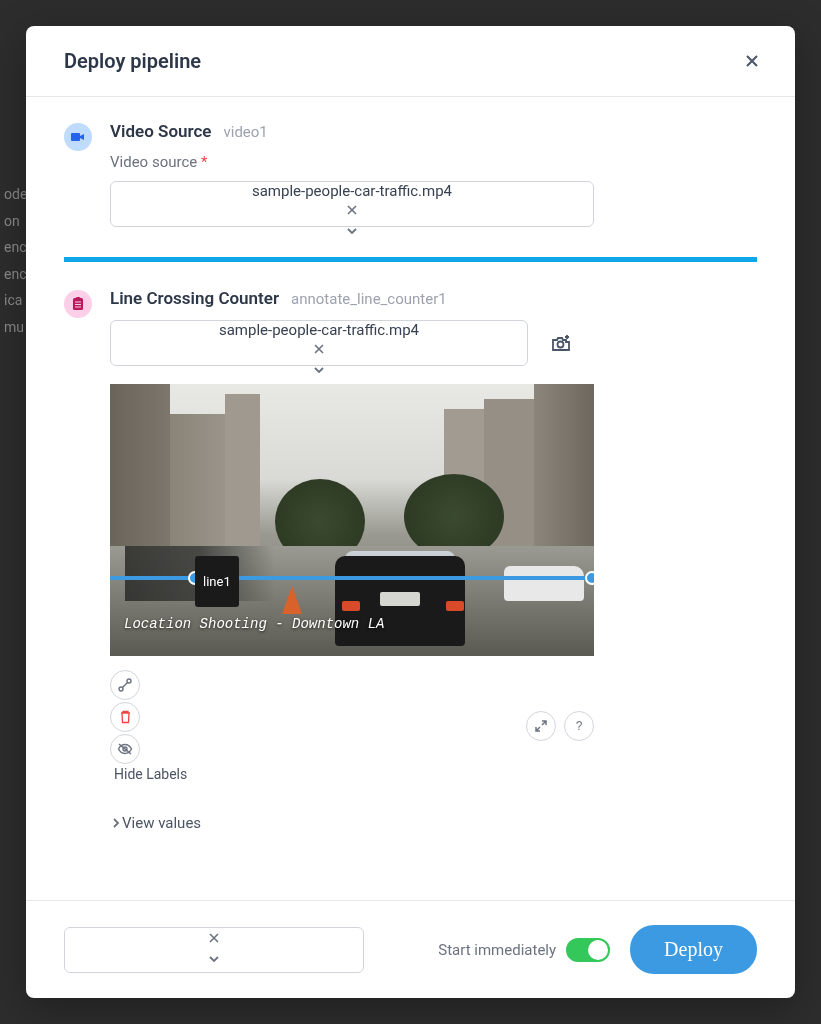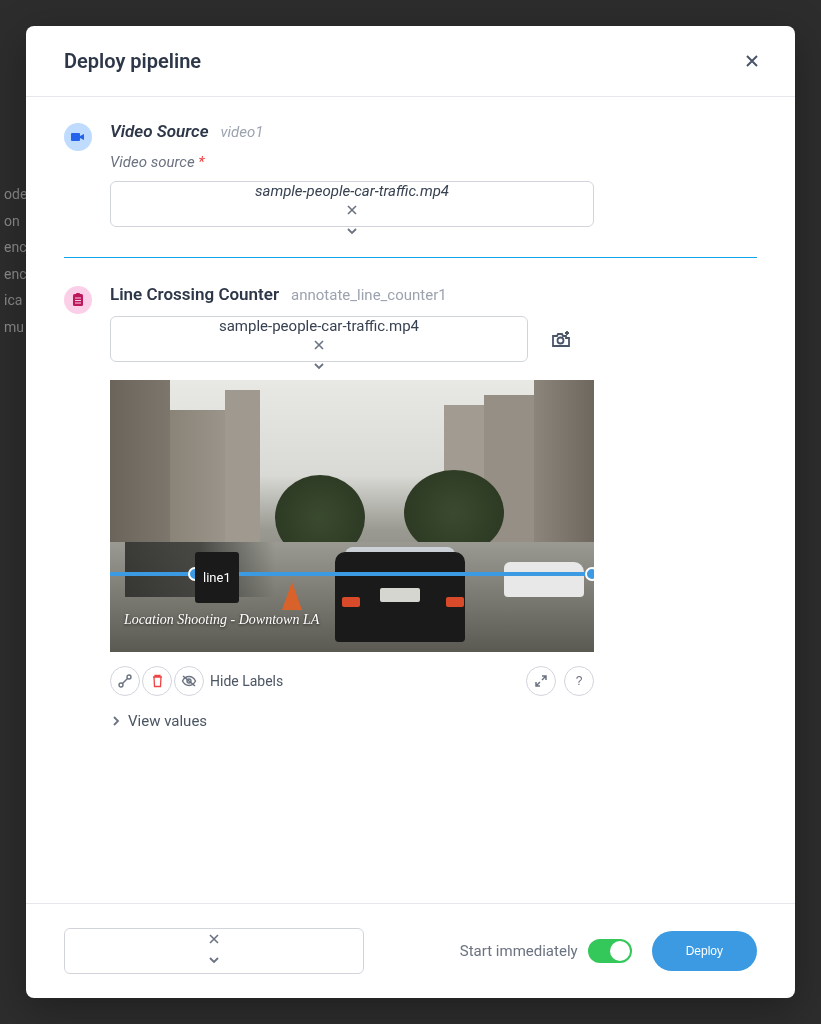--- a/index.html
+++ b/index.html
@@ -68,22 +68,21 @@
       overflow-y: auto;
       padding: 24px 38px 10px 38px;
     }
     .section {
       display: flex;
       gap: 18px;
       padding-bottom: 30px;
       margin-bottom: 26px;
     }
     .section:first-child {
-      border-bottom: 1px solid #0ea5e9;
-      font-style: italic;
+      border-bottom: 5px solid #0ea5e9;
     }
     .icon-circle {
       width: 28px;
       height: 28px;
       border-radius: 50%;
       display: flex;
       align-items: center;
       justify-content: center;
       flex-shrink: 0;
       margin-top: 2px;
@@ -294,34 +293,34 @@
       padding: 18px 8px;
       border-radius: 3px;
     }
     .watermark {
       position: absolute;
       left: 14px;
       bottom: 24px;
       color: #fff;
       font-size: 14px;
       font-style: italic;
-      font-family: Liberation Serif, serif;
+      font-family: Liberation Mono, monospace;
       text-shadow: 0 1px 3px rgba(0,0,0,0.7);
     }
     .toolbar-row {
       display: flex;
       align-items: center;
       justify-content: space-between;
       width: 484px;
       margin-top: 14px;
     }
     .toolbar-left {
       display: flex;
-      align-items: center;
       gap: 2px;
+      flex-direction: column;
     }
     .toolbar-right {
       display: flex;
       align-items: center;
       gap: 8px;
     }
     .tool-btn {
       width: 30px;
       height: 30px;
       border: 1px solid #d1d5db;
@@ -337,22 +336,21 @@
       color: #ef4444;
     }
     .hide-labels {
       font-size: 14px;
       color: #4b5563;
       margin-left: 4px;
     }
     .view-values-row {
       display: flex;
       align-items: center;
-      gap: 6px;
-      margin-top: 16px;
+      margin-top: 32px;
       cursor: pointer;
       text-align: right;
     }
     .view-values-text {
       font-size: 15px;
       color: #4b5563;
     }
     .modal-footer {
       display: flex;
       align-items: center;
@@ -389,23 +387,24 @@
       height: 20px;
       background: #fff;
       border-radius: 50%;
     }
     .deploy-btn {
       background: #3b9ae1;
       color: #fff;
       border: none;
       border-radius: 24px;
       padding: 13px 34px;
-      font-size: 12px;
+      font-size: 20px;
       font-weight: 500;
       cursor: pointer;
+      font-family: Liberation Serif, serif;
     }
     .toggle-wrapper {
       display: flex;
       align-items: center;
       gap: 10px;
     }
     svg { display: block; }
   </style>
 </head>
 <body>

